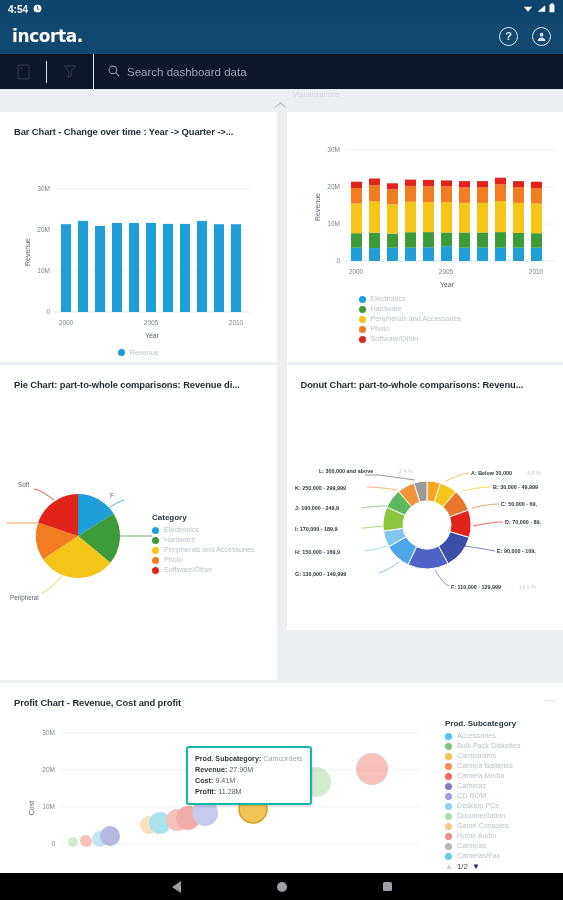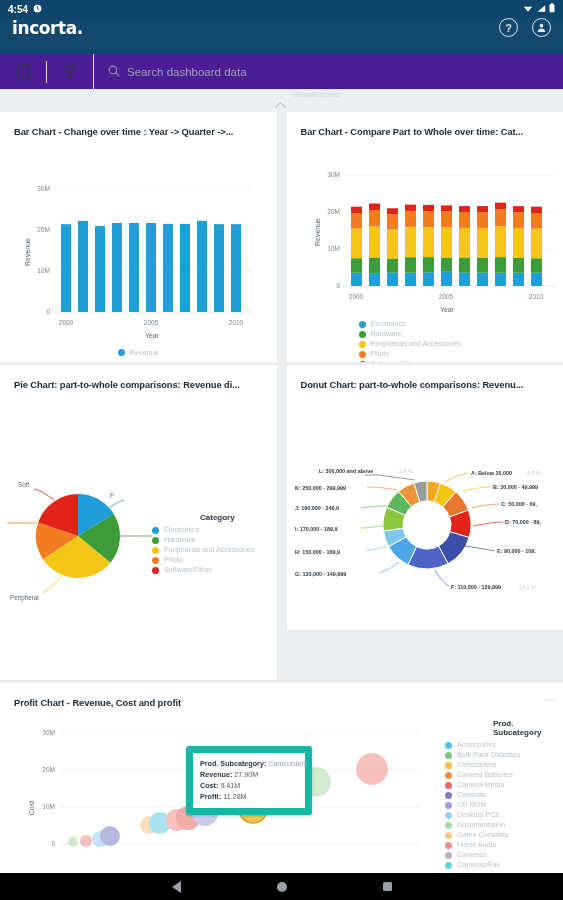--- a/index.html
+++ b/index.html
@@ -18,36 +18,36 @@
     display:flex; align-items:center; padding:0 8px;
     font-size:10px; font-weight:bold;
   }
   .status-left { display:flex; align-items:center; gap:5px; }
   .status-right { margin-left:auto; display:flex; align-items:center; gap:3px; }
   .sb-ico { display:inline-block; }
 
   
   .appbar {
     height:36px; background:#12476e;
-    display:flex; align-items:flex-start; padding:0 12px;
+    display:flex; align-items:center; padding:0 12px;
   }
   .logo {
     color:#fff; font-size:17px; font-weight:bold; letter-spacing:-0.4px;
     font-family:"DejaVu Sans", sans-serif;
   }
   .appbar-right { margin-left:auto; display:flex; align-items:center; gap:14px; }
   .circ-ico {
     width:19px; height:19px; border:1.6px solid #dfe7ee; border-radius:50%;
     color:#dfe7ee; font-size:11px; display:flex; align-items:center;
     justify-content:center; font-weight:bold;
   }
 
   
   .toolbar {
-    height:36px; background:#4c1d95; display:flex; align-items:center;
+    height:36px; background:#0f172a; display:flex; align-items:center;
     border-bottom:1px solid #e3e6e8;
   }
   .tb-btn {
     width:46px; height:36px; display:flex; align-items:center; justify-content:center;
   }
   .tb-sep { width:1px; height:22px; background:#e0e3e6; }
   .searchbox {
     flex:1; display:flex; align-items:center; gap:7px; padding-left:14px;
     height:36px; border-left:1px solid #e8eaec;
   }
@@ -85,30 +85,30 @@
   .axis-label {
     font-size:6.5px; fill:#7a848c;
   }
   .axis-title { font-size:7px; fill:#5c666e; }
   .gridline { stroke:#ededed; stroke-width:.7; }
   .axisline { stroke:#d8dcdf; stroke-width:.7; }
 
   .legend-row { display:flex; align-items:flex-end; gap:5px; margin-bottom:1px; }
   .legend-dot { width:7px; height:7px; border-radius:50%; flex:0 0 auto; }
   .legend-txt { font-size:7.2px; color:#b9c3cb; white-space:nowrap; }
-  .legend-head { font-size:8px; font-weight:bold; color:#2b3740; margin-bottom:3px;margin-left:48px; }
+  .legend-head { font-size:8px; font-weight:bold; color:#2b3740; margin-bottom:3px; }
 
   
   .pie-lbl { font-size:6.3px; fill:#5a646c; }
   .donut-lbl { font-size:5.4px; fill:#2d3840; font-weight:bold; }
   .donut-pct { font-size:5.4px; fill:#c3cad0; }
 
   
   .tooltip {
-    position:absolute; background:#fff; border:7px solid #14b8a6;
+    position:absolute; background:#fff; border:2px solid #14b8a6;
     border-radius:3px; padding:5px 7px; font-size:7.2px; color:#2b3740;
     box-shadow:0 1px 3px rgba(0,0,0,.18); line-height:1.55; white-space:nowrap;
   }
   .tt-key { font-weight:bold; }
   .tt-val { color:#55606a; }
   .tt-val.muted { color:#9aa4ad; }
 
   .bubble-legend {
     position:absolute; right:6px; top:36px; width:112px;
   }
@@ -250,21 +250,20 @@
           <text class="axis-label" x="236" y="188" text-anchor="middle">2010</text>
           <text class="axis-title" x="152" y="201" text-anchor="middle">Year</text>
         </svg>
         <div style="display:flex;align-items:center;justify-content:center;gap:5px;margin-top:-8px;">
           <span class="legend-dot" style="background:#1f9ed8;"></span>
           <span class="legend-txt">Revenue</span>
         </div>
       </div>
 
       <div class="card" style="width:280px;height:250px;">
-        <div class="card-title">Bar Chart - Compare Part to Whole over time: Cat...</div>
         <svg width="280" height="180" viewBox="0 0 280 180">
           <line class="gridline" x1="58" y1="38" x2="268" y2="38"></line>
           <line class="gridline" x1="58" y1="75" x2="268" y2="75"></line>
           <line class="gridline" x1="58" y1="112" x2="268" y2="112"></line>
           <line class="axisline" x1="58" y1="149" x2="268" y2="149"></line>
           <text class="axis-label" x="53" y="40" text-anchor="end">30M</text>
           <text class="axis-label" x="53" y="77" text-anchor="end">20M</text>
           <text class="axis-label" x="53" y="114" text-anchor="end">10M</text>
           <text class="axis-label" x="53" y="151" text-anchor="end">0</text>
           <text class="axis-title" x="33" y="95" text-anchor="middle" transform="rotate(-90 33 95)">Revenue</text>

